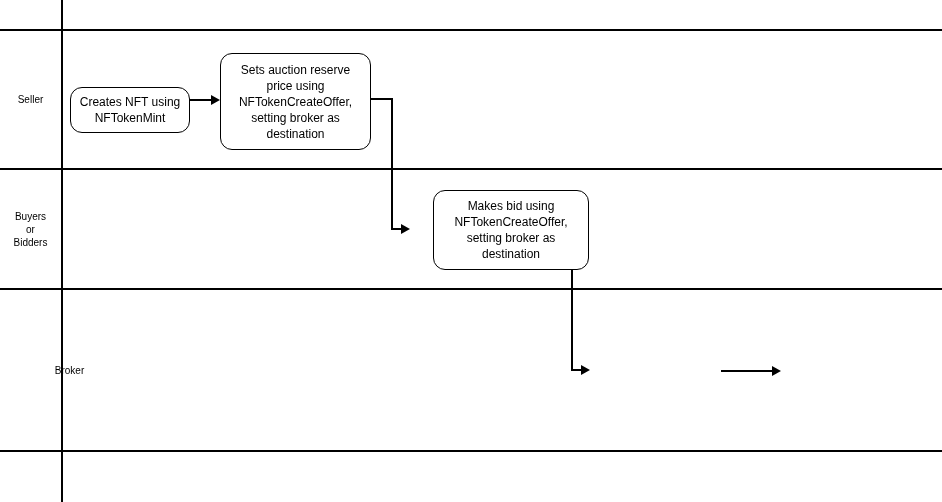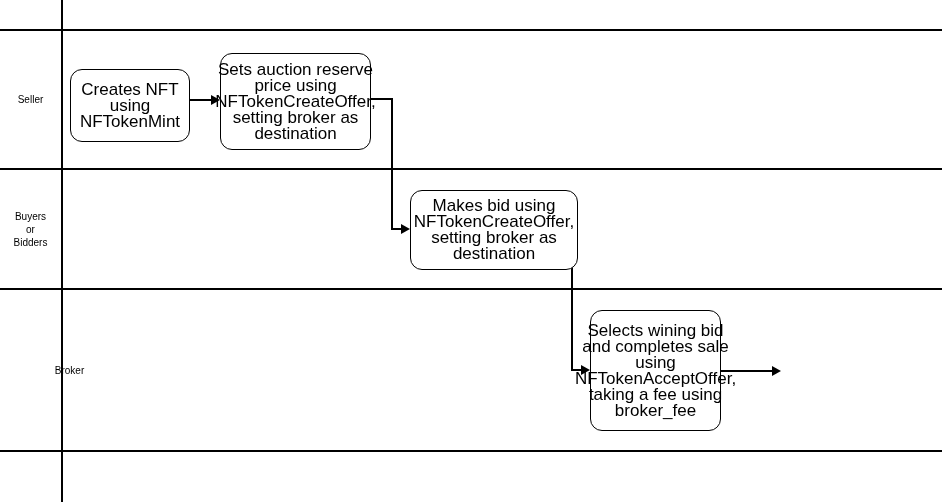--- a/index.html
+++ b/index.html
@@ -50,21 +50,21 @@
   .node {
     position: absolute;
     box-sizing: border-box;
     border: 1.6px solid #000000;
     border-radius: 12px;
     background: #ffffff;
     display: flex;
     align-items: center;
     justify-content: center;
     text-align: center;
-    font-size: 17px;
+    font-size: 12px;
     line-height: 16px;
     color: #000000;
     padding: 2px 5px;
     white-space: pre-line;
   }
   
   .conn {
     position: absolute;
     background: #000000;
   }
@@ -106,35 +106,29 @@
   <div class="arrow-right" style="left:401px; top:224.4px;"></div>
 
   <div class="conn conn-h" style="left:551px; top:228.4px; width:21.6px;"></div>
   <div class="conn conn-v" style="left:571px; top:228.4px; height:142px;"></div>
   <div class="conn conn-h" style="left:571px; top:369.4px; width:12px;"></div>
   <div class="arrow-right" style="left:581px; top:365.4px;"></div>
 
   <div class="conn conn-h" style="left:721px; top:370.2px; width:53px;"></div>
   <div class="arrow-right" style="left:772px; top:366.2px;"></div>
 
-  <div class="node" style="left:70px; top:69px; width:120px; height:73px;">Creates NFT using
+  <div class="node" style="left:70px; top:87px; width:120px; height:46px;">Creates NFT using
 NFTokenMint</div>
 
   <div class="node" style="left:220px; top:53px; width:151px; height:97px;">Sets auction reserve
 price using
 NFTokenCreateOffer,
 setting broker as
 destination</div>
 
-  <div class="node" style="left:410px; top:190px; width:168px; height:80px;">Makes bid using
+  <div class="node" style="left:433px; top:190px; width:156px; height:80px;">Makes bid using
 NFTokenCreateOffer,
 setting broker as
 destination</div>
 
-  <div class="node" style="left:590px; top:310px; width:131px; height:121px;">Selects wining bid
-and completes sale
-using
-NFTokenAcceptOffer,
-taking a fee using
-broker_fee</div>
 
 
 </div>
 
 </body></html>

